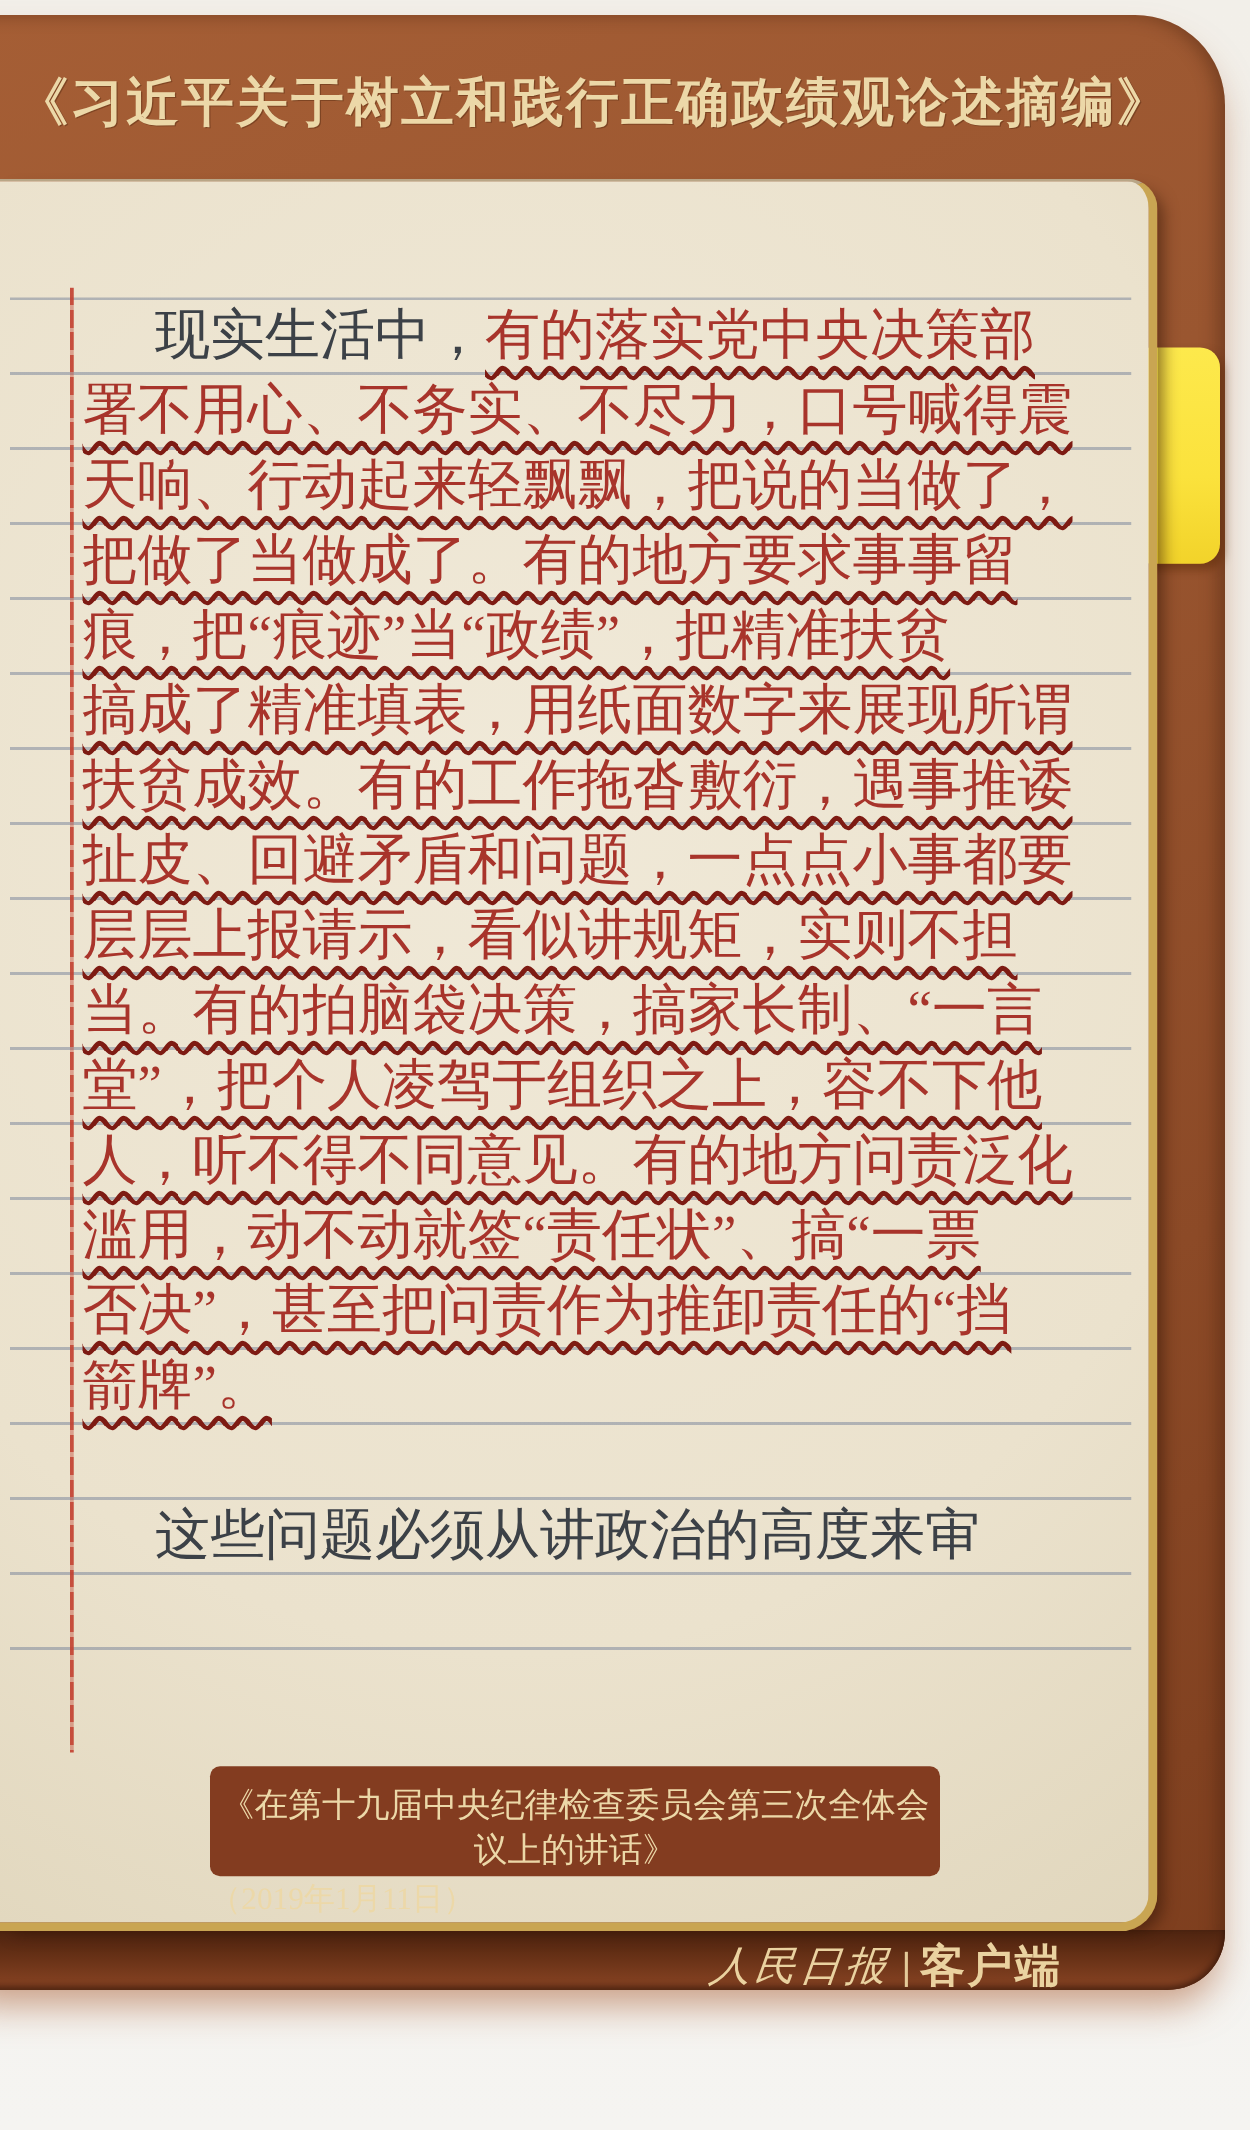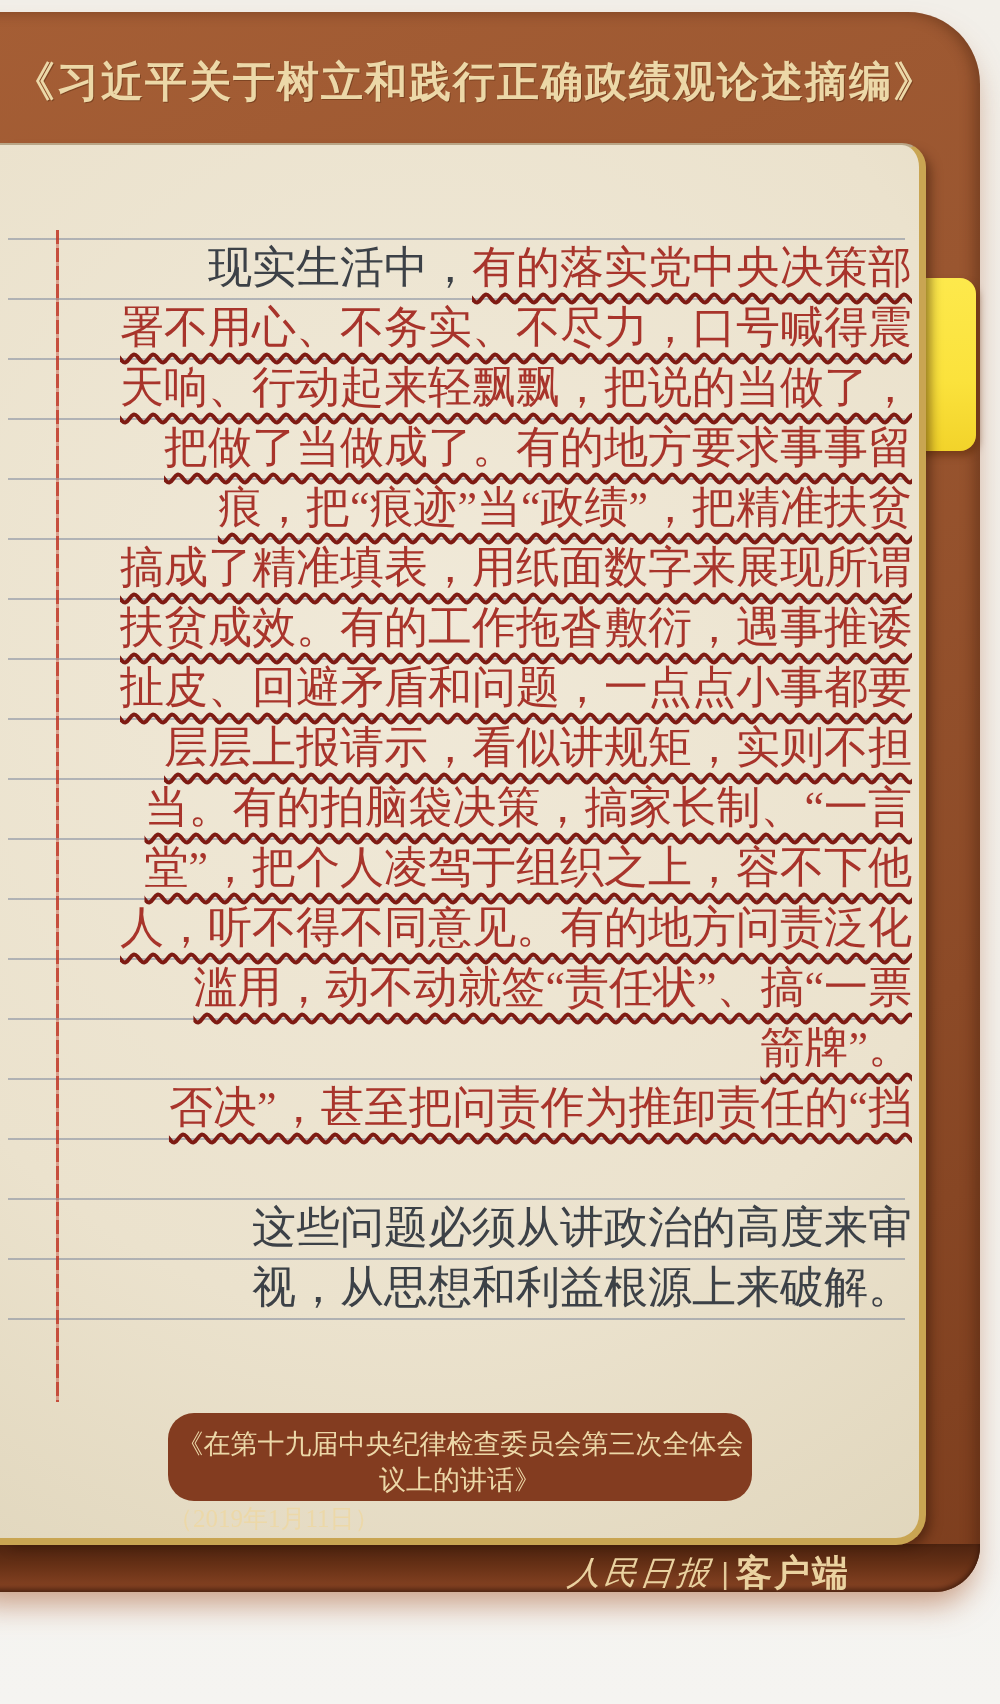--- a/index.html
+++ b/index.html
@@ -52,40 +52,40 @@
     opacity:.8;
   }
   .margin-line{
     position:absolute;left:56px;top:85px;width:3px;height:1172px;
     background:repeating-linear-gradient(to bottom,
       var(--margin_line) 0 14px, rgba(194,62,45,.45) 14px 18px);
     opacity:.9;
   }
   
   .text-block{
-    position:absolute;left:66px;top:93px;width:846px;z-index:3;text-align:right;
+    position:absolute;left:66px;top:93px;width:846px;z-index:3;
   }
   .para2{margin-top:60px;}
   .line{
     height:60px;line-height:60px;font-size:44px;white-space:nowrap;
     color:var(--ink);letter-spacing:0;
   }
   .line.first{text-indent:58px;}
   .seg-mark{
     color:var(--highlight);
     text-decoration-line:underline;
     text-decoration-style:wavy;
     text-decoration-color:var(--underline);
     text-decoration-thickness:4px;
     text-underline-offset:11px;
   }
   
   .source-box{
     position:absolute;left:168px;top:1413px;width:584px;height:88px;box-sizing:border-box;
-    background:var(--source_bg);border-radius:26px;z-index:4;
+    background:var(--source_bg);border-radius:8px;z-index:4;
     color:var(--title_text);padding-top:13px;
   }
   .source-title{font-size:27px;text-align:center;letter-spacing:0;}
   .source-date{font-size:25px;padding-right:40px;margin-top:4px;}
   
   .brand{
     position:absolute;right:150px;top:1549px;z-index:5;
     display:flex;align-items:center;color:#ead2a0;
   }
   .brand-script{
@@ -123,26 +123,25 @@
         <div class="line"><span class="seg-mark">把做了当做成了。有的地方要求事事留</span></div>
         <div class="line"><span class="seg-mark">痕，把“痕迹”当“政绩”，把精准扶贫</span></div>
         <div class="line"><span class="seg-mark">搞成了精准填表，用纸面数字来展现所谓</span></div>
         <div class="line"><span class="seg-mark">扶贫成效。有的工作拖沓敷衍，遇事推诿</span></div>
         <div class="line"><span class="seg-mark">扯皮、回避矛盾和问题，一点点小事都要</span></div>
         <div class="line"><span class="seg-mark">层层上报请示，看似讲规矩，实则不担</span></div>
         <div class="line"><span class="seg-mark">当。有的拍脑袋决策，搞家长制、“一言</span></div>
         <div class="line"><span class="seg-mark">堂”，把个人凌驾于组织之上，容不下他</span></div>
         <div class="line"><span class="seg-mark">人，听不得不同意见。有的地方问责泛化</span></div>
         <div class="line"><span class="seg-mark">滥用，动不动就签“责任状”、搞“一票</span></div>
+        <div class="line"><span class="seg-mark">否决”，甚至把问责作为推卸责任的“挡</span></div>
         <div class="line"><span class="seg-mark">箭牌”。</span></div>
-        <div class="line"><span class="seg-mark">否决”，甚至把问责作为推卸责任的“挡</span></div>
       </div>
       <div class="para2">
         <div class="line first"><span class="seg-plain">这些问题必须从讲政治的高度来审</span></div>
-        <div class="line"><span class="seg-plain">视，从思想和利益根源上来破解。</span></div>
       </div>
     </div>
 </div>
 
 <div class="source-box">
   <div class="source-title">《在第十九届中央纪律检查委员会第三次全体会议上的讲话》</div>
   <div class="source-date">（2019年1月11日）</div>
 </div>
 
 <div class="brand">

